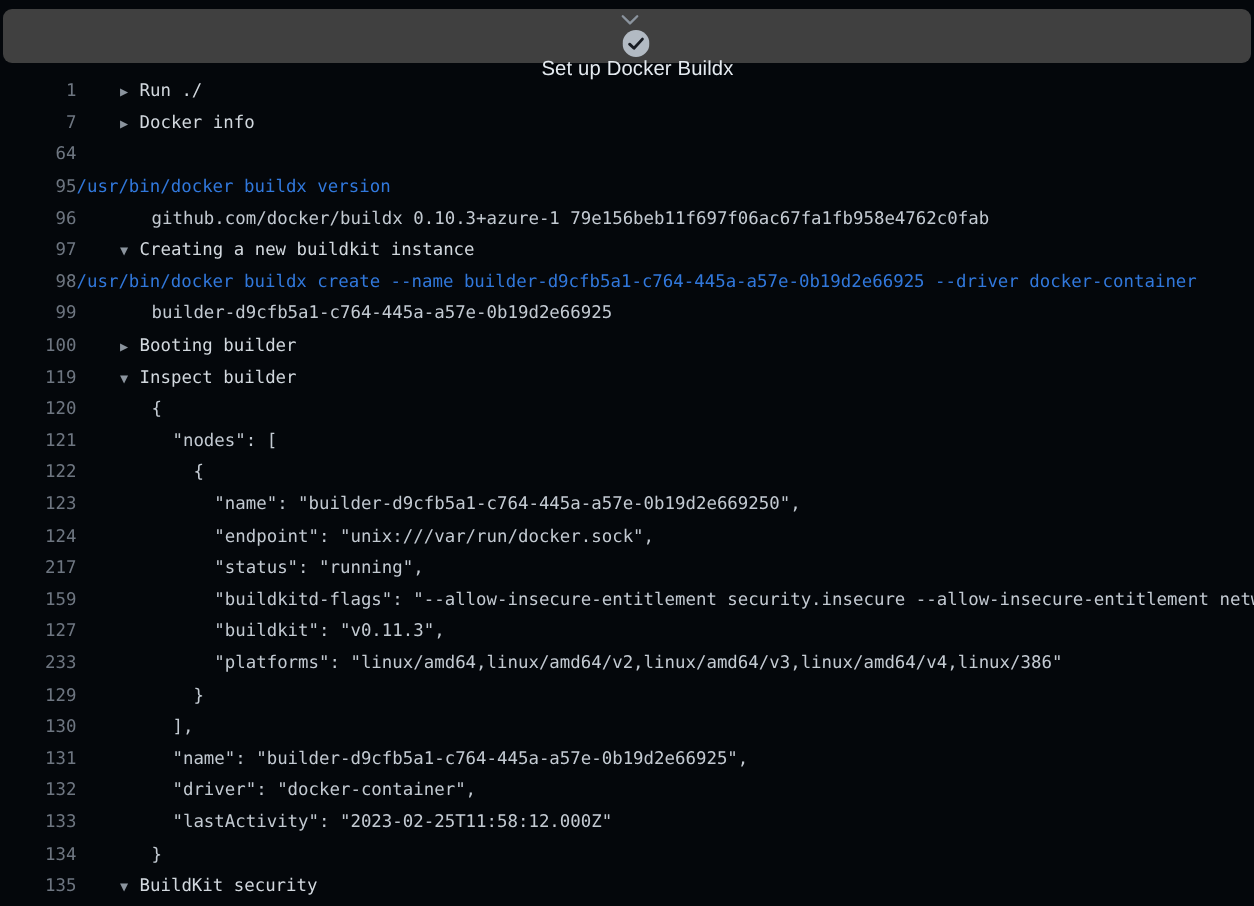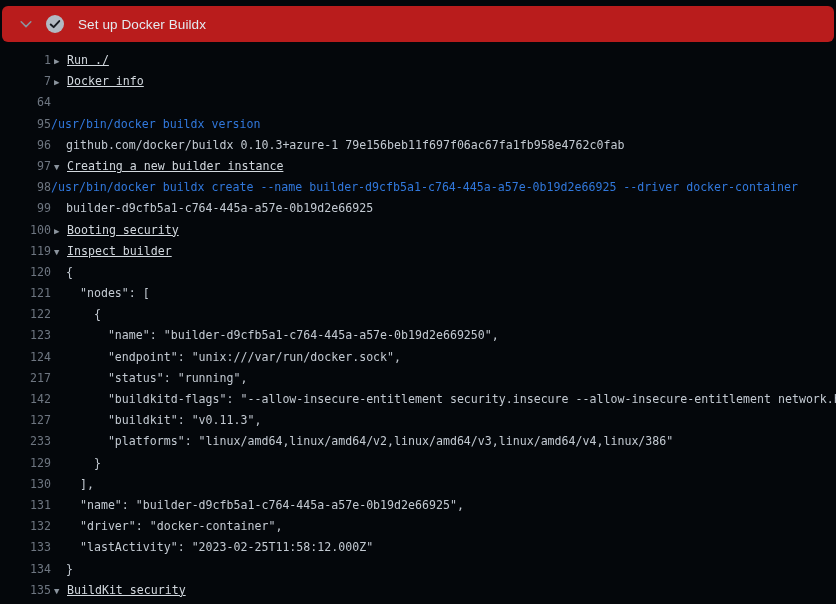--- a/index.html
+++ b/index.html
@@ -1,32 +1,32 @@
 <!DOCTYPE html>
 <html><head>
 <meta charset="utf-8">
 <style>
   html,body{margin:0;padding:0;background:#04070b;width:836px;height:604px;overflow:hidden;}
   .wrap{width:836px;height:604px;position:relative;font-family:"DejaVu Sans Mono",monospace;}
   .step-header{
-    margin:6px 2px 0 2px;height:36px;background:#b91c1c;border-radius:6px;
-    display:flex;align-items:center;padding:0 12px;box-sizing:border-box;cursor:pointer;
+    margin:6px 2px 0 2px;height:36px;background:#404040;border-radius:6px;
+    display:flex;align-items:center;padding:0 12px;box-sizing:border-box;cursor:pointer;flex-direction:column;
   }
   .chev{width:16px;height:16px;display:flex;align-items:center;justify-content:center;margin-left:4px;}
   .status{width:18px;height:18px;margin-left:12px;}
   .step-title{
     margin-left:14px;color:#e4eaf0;font-family:"Liberation Sans","DejaVu Sans",sans-serif;
     font-size:13.5px;font-weight:500;letter-spacing:.1px;
   }
   .log{padding-top:8px;}
   .row{height:21.2px;line-height:21.2px;display:flex;white-space:pre;overflow:hidden;font-size:11.6px;}
   .num{width:51px;flex:0 0 51px;text-align:right;color:#6e7681;cursor:pointer;}
   .content{display:block;}
-  .row .g{margin-left:3px;color:#d2d8de;cursor:pointer;text-decoration:underline;}
-  .row .o{margin-left:15px;color:#c3cad2;}
+  .row .g{margin-left:29px;color:#d2d8de;cursor:pointer;}
+  .row .o{margin-left:50px;color:#c3cad2;}
   .row .c{color:#3178dc;}
   .tri{display:inline-block;width:13px;color:#8b949e;font-size:9px;}
 </style>
 </head>
 <body>
 
 <div class="wrap">
 
   <div class="step-header">
     <span class="chev">
@@ -42,32 +42,32 @@
     </span>
     <span class="step-title">Set up Docker Buildx</span>
   </div>
 
   <div class="log">
       <div class="row"><span class="num">1</span><span class="content g"><span class="tri">▶</span><span>Run ./</span></span></div>
       <div class="row"><span class="num">7</span><span class="content g"><span class="tri">▶</span><span>Docker info</span></span></div>
       <div class="row"><span class="num">64</span></div>
       <div class="row"><span class="num">95</span><span class="content c"><span>/usr/bin/docker buildx version</span></span></div>
       <div class="row"><span class="num">96</span><span class="content o"><span>github.com/docker/buildx 0.10.3+azure-1 79e156beb11f697f06ac67fa1fb958e4762c0fab</span></span></div>
-      <div class="row"><span class="num">97</span><span class="content g"><span class="tri">▼</span><span>Creating a new builder instance</span></span></div>
+      <div class="row"><span class="num">97</span><span class="content g"><span class="tri">▼</span><span>Creating a new buildkit instance</span></span></div>
       <div class="row"><span class="num">98</span><span class="content c"><span>/usr/bin/docker buildx create --name builder-d9cfb5a1-c764-445a-a57e-0b19d2e66925 --driver docker-container</span></span></div>
       <div class="row"><span class="num">99</span><span class="content o"><span>builder-d9cfb5a1-c764-445a-a57e-0b19d2e66925</span></span></div>
-      <div class="row"><span class="num">100</span><span class="content g"><span class="tri">▶</span><span>Booting security</span></span></div>
+      <div class="row"><span class="num">100</span><span class="content g"><span class="tri">▶</span><span>Booting builder</span></span></div>
       <div class="row"><span class="num">119</span><span class="content g"><span class="tri">▼</span><span>Inspect builder</span></span></div>
       <div class="row"><span class="num">120</span><span class="content o"><span>{</span></span></div>
       <div class="row"><span class="num">121</span><span class="content o"><span>  "nodes": [</span></span></div>
       <div class="row"><span class="num">122</span><span class="content o"><span>    {</span></span></div>
       <div class="row"><span class="num">123</span><span class="content o"><span>      "name": "builder-d9cfb5a1-c764-445a-a57e-0b19d2e669250",</span></span></div>
       <div class="row"><span class="num">124</span><span class="content o"><span>      "endpoint": "unix:///var/run/docker.sock",</span></span></div>
       <div class="row"><span class="num">217</span><span class="content o"><span>      "status": "running",</span></span></div>
-      <div class="row"><span class="num">142</span><span class="content o"><span>      "buildkitd-flags": "--allow-insecure-entitlement security.insecure --allow-insecure-entitlement network.host",</span></span></div>
+      <div class="row"><span class="num">159</span><span class="content o"><span>      "buildkitd-flags": "--allow-insecure-entitlement security.insecure --allow-insecure-entitlement network.host",</span></span></div>
       <div class="row"><span class="num">127</span><span class="content o"><span>      "buildkit": "v0.11.3",</span></span></div>
       <div class="row"><span class="num">233</span><span class="content o"><span>      "platforms": "linux/amd64,linux/amd64/v2,linux/amd64/v3,linux/amd64/v4,linux/386"</span></span></div>
       <div class="row"><span class="num">129</span><span class="content o"><span>    }</span></span></div>
       <div class="row"><span class="num">130</span><span class="content o"><span>  ],</span></span></div>
       <div class="row"><span class="num">131</span><span class="content o"><span>  "name": "builder-d9cfb5a1-c764-445a-a57e-0b19d2e66925",</span></span></div>
       <div class="row"><span class="num">132</span><span class="content o"><span>  "driver": "docker-container",</span></span></div>
       <div class="row"><span class="num">133</span><span class="content o"><span>  "lastActivity": "2023-02-25T11:58:12.000Z"</span></span></div>
       <div class="row"><span class="num">134</span><span class="content o"><span>}</span></span></div>
       <div class="row"><span class="num">135</span><span class="content g"><span class="tri">▼</span><span>BuildKit security</span></span></div>
       <div class="row"><span class="num">136</span><span class="content o"><span>builder-d9cfb5a1-c764-445a-a57e-0b19d2e669250: v0.11.3</span></span></div>

